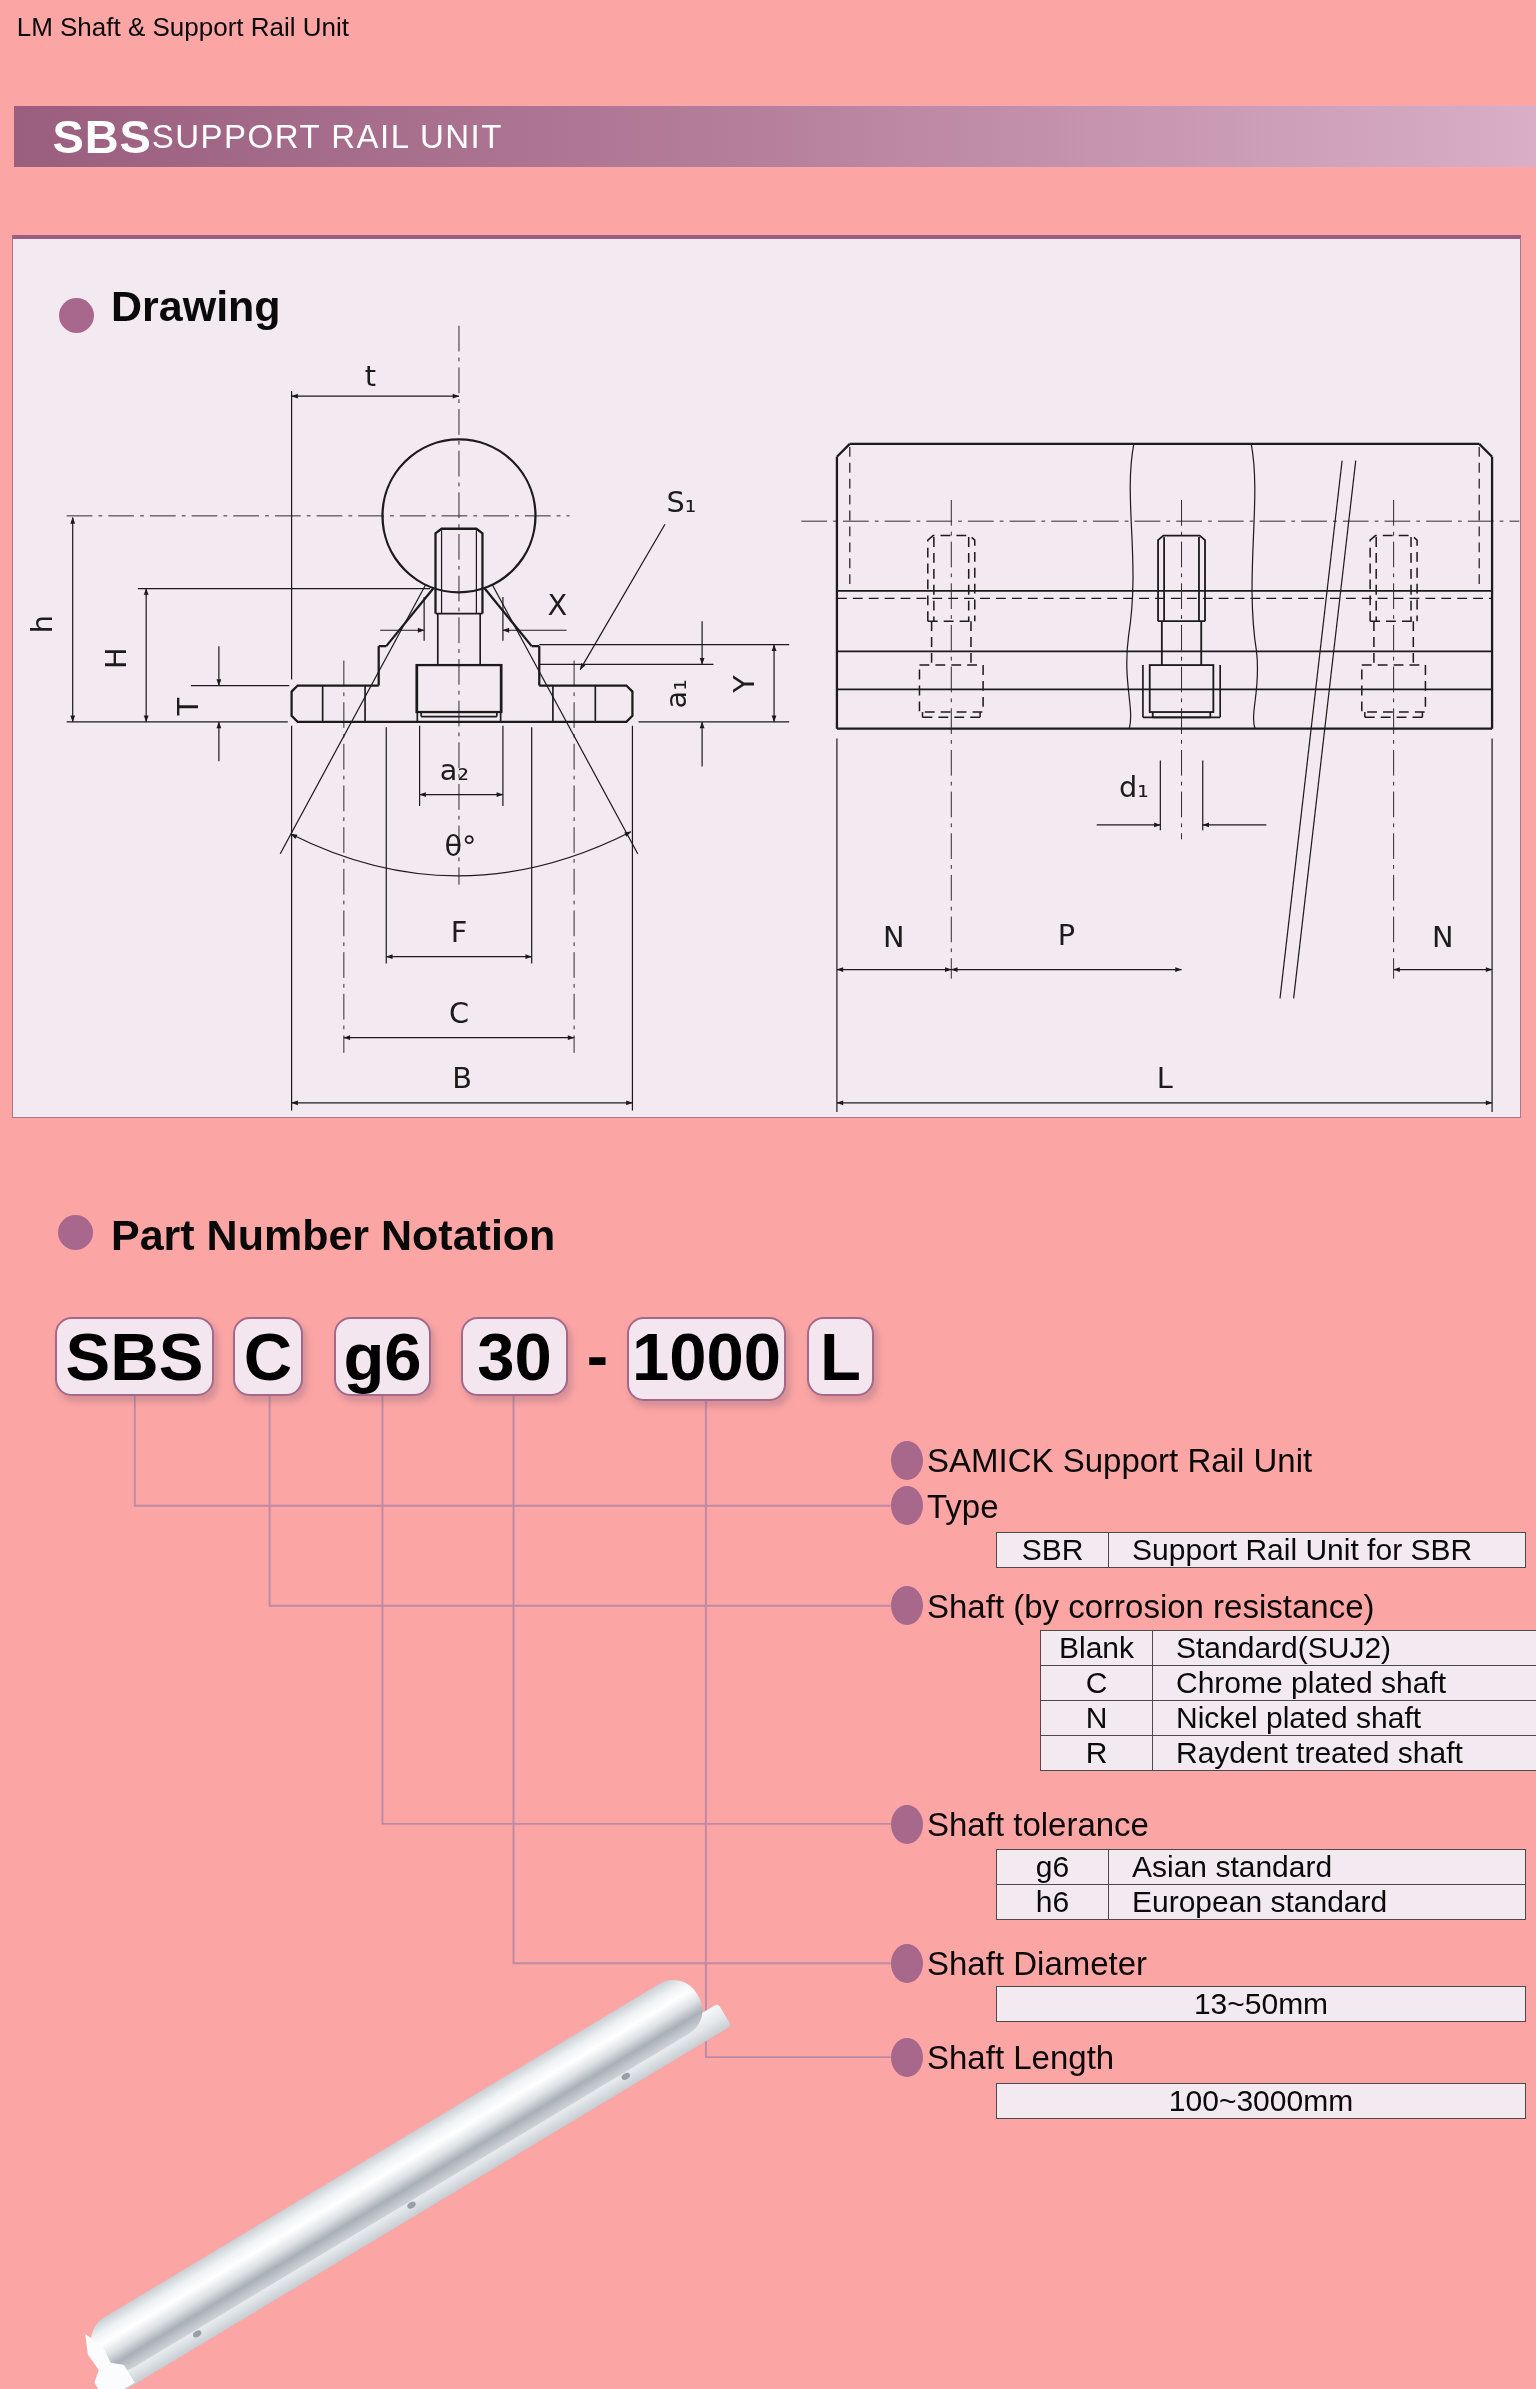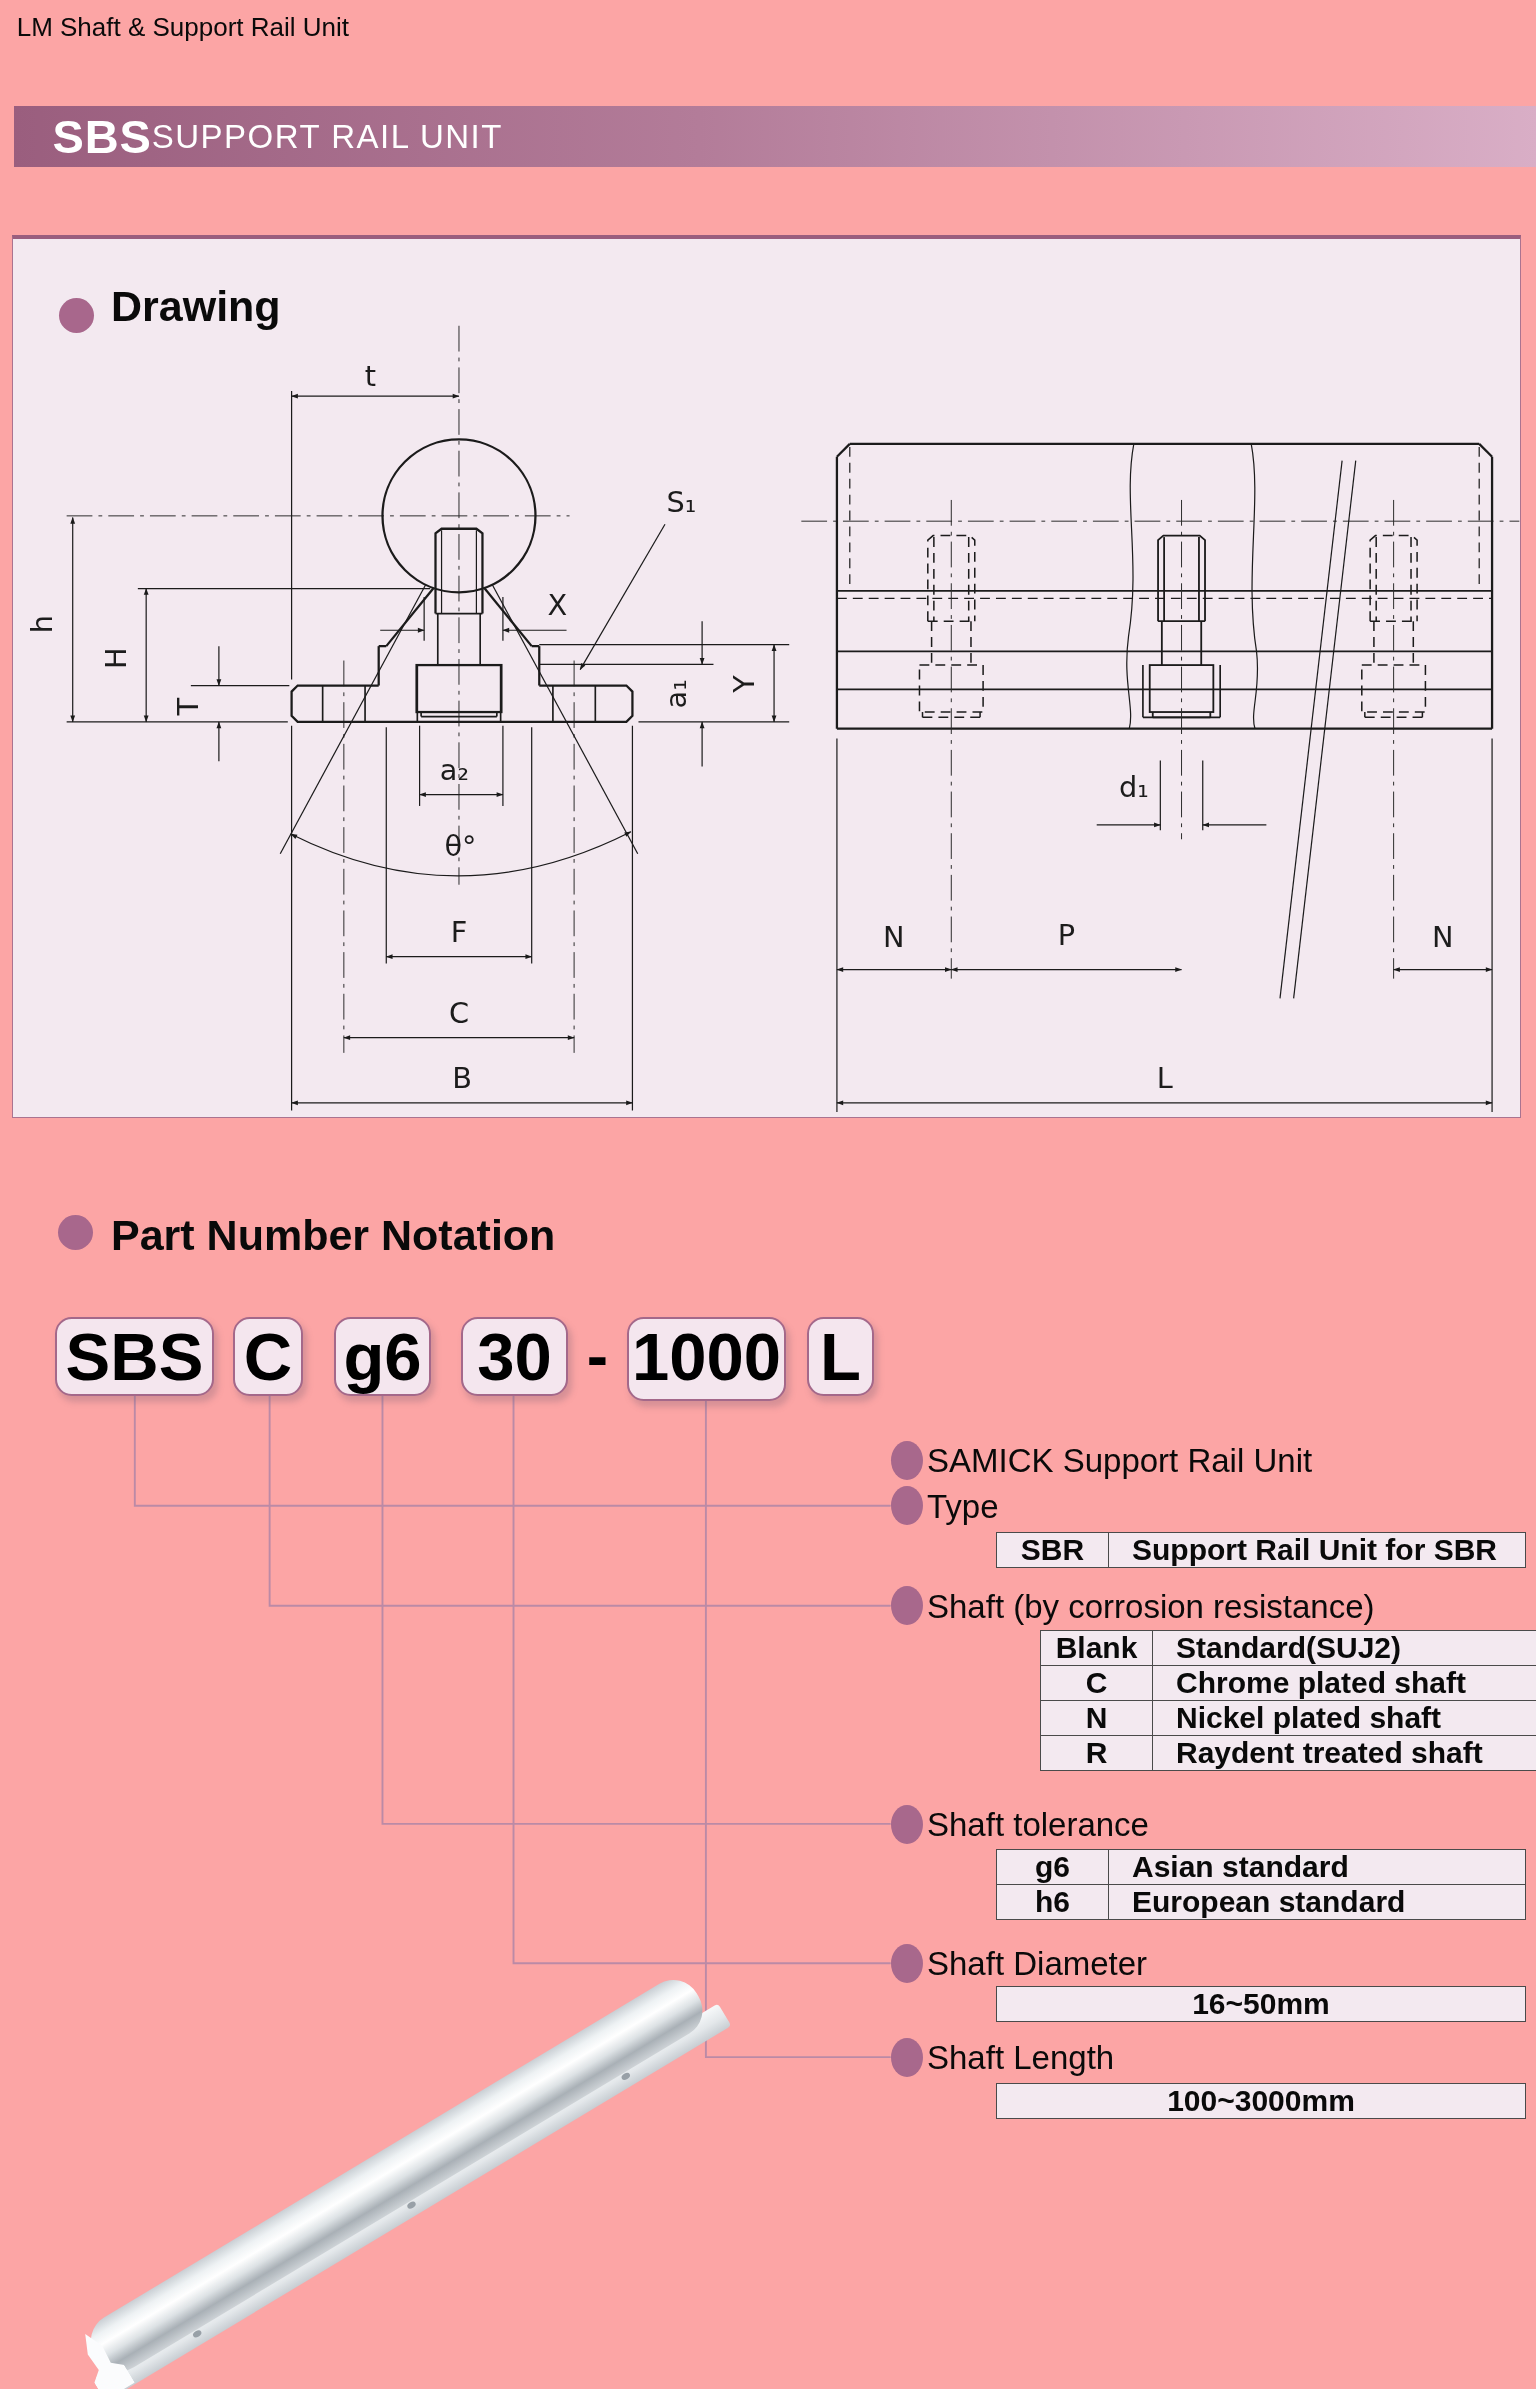--- a/index.html
+++ b/index.html
@@ -23,21 +23,21 @@
 
   
   .pn-box{box-sizing:border-box;background:#f4e6ee;border:2.3px solid #a4688a;border-radius:16.7px;
           text-align:center;font-weight:bold;font-size:67px;line-height:76px;color:#000;
           box-shadow:3.8px 5.3px 6.8px rgba(125,95,115,.30);}
   .pn-dash{font-weight:bold;font-size:64px;line-height:79px;text-align:center;color:#000;}
 
   
   .co-bullet{background:#a8688c;border-radius:50%;width:32px;height:39px;}
   .co-label{font-size:33px;color:#0a0a0a;white-space:nowrap;}
-  table.co{border-collapse:collapse;table-layout:fixed;font-weight:bold;}
+  table.co{border-collapse:collapse;table-layout:fixed;}
   table.co td{border:1.5px solid #4a4a4a;background:#f3e9f0;height:33px;
               font-size:30px;color:#0a0a0a;padding:0 0;}
   table.co td.k{width:111px;text-align:center;}
   table.co td.v{padding-left:23px;text-align:left;}
   table.co td.c{text-align:center;}
 
   
   svg{position:absolute;left:0;top:0;}
   .o3{stroke:#1b1b1b;stroke-width:3;fill:none;}
   .o2{stroke:#1b1b1b;stroke-width:2.2;fill:none;}
@@ -310,21 +310,21 @@
       <td class="v">European standard</td>
     </tr>
   </tbody>
     </table>
 
   <div class="abs co-bullet" style="left:891px;top:1944px;"></div>
   <div class="abs co-label" style="left:927px;top:1945px;">Shaft Diameter</div>
   <table class="co abs" style="left:996px;top:1986px;width:530px;">
     <tbody>
         <tr>
-      <td class="c">16~50mm</td>
+      <td class="c">13~50mm</td>
     </tr>
   </tbody>
     </table>
 
   <div class="abs co-bullet" style="left:891px;top:2038px;"></div>
   <div class="abs co-label" style="left:927px;top:2039px;">Shaft Length</div>
   <table class="co abs" style="left:996px;top:2083px;width:530px;">
     <tbody>
         <tr>
       <td class="c">100~3000mm</td>

